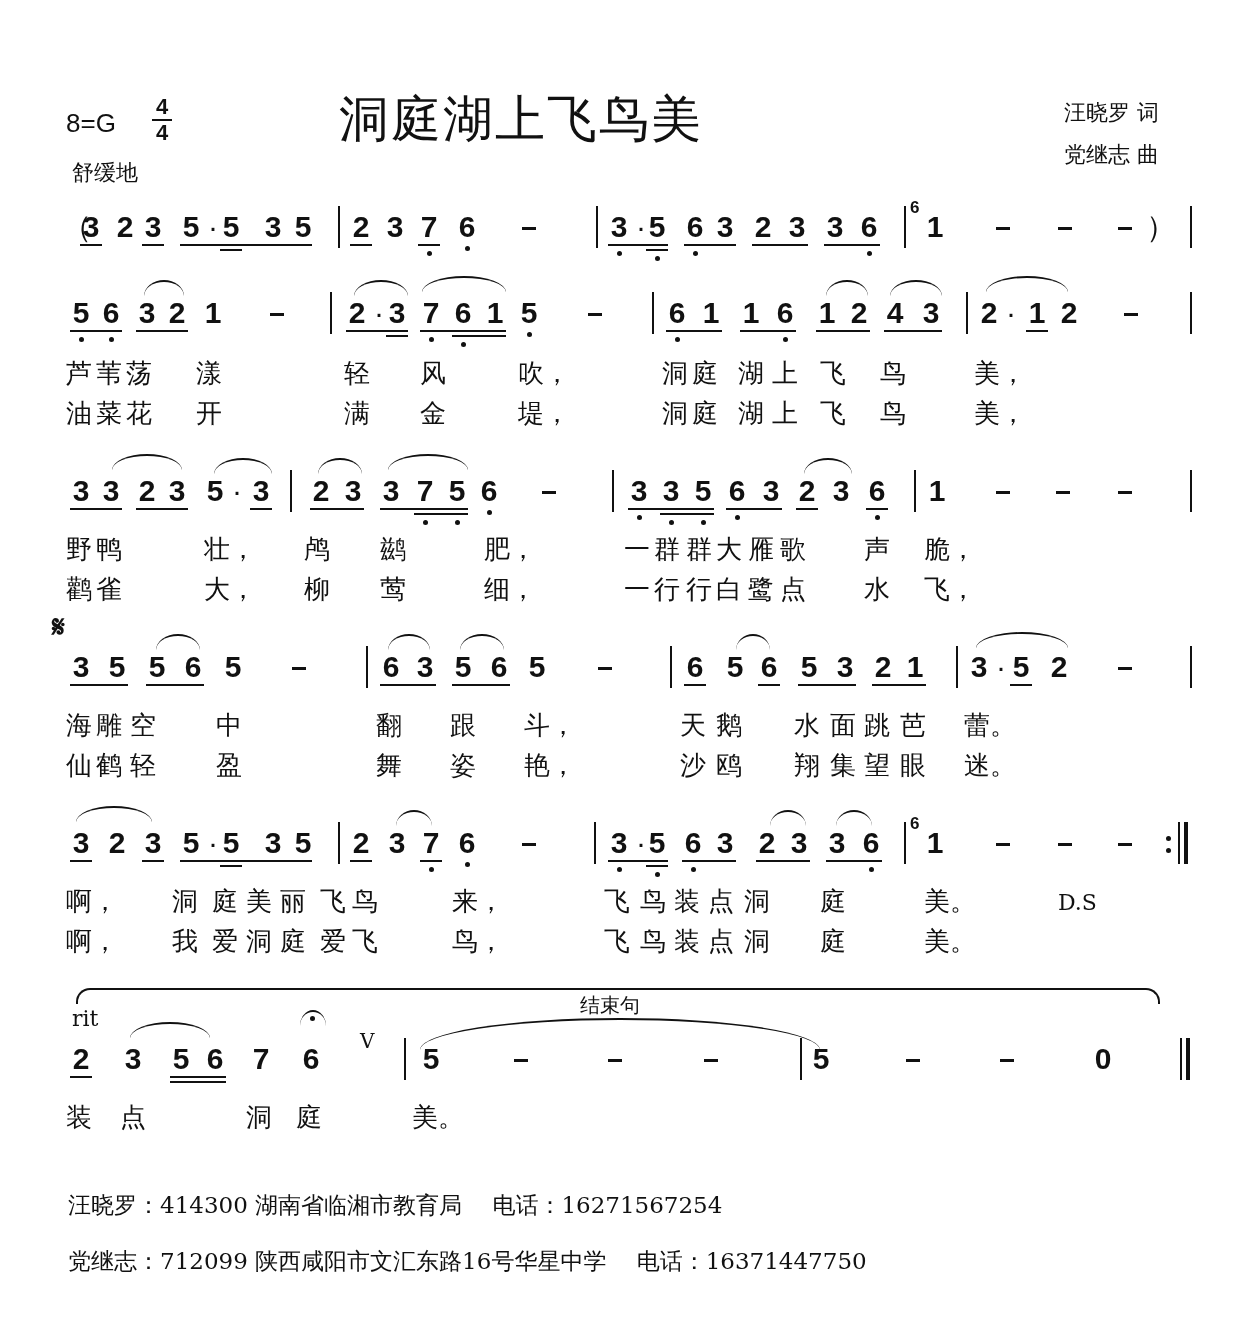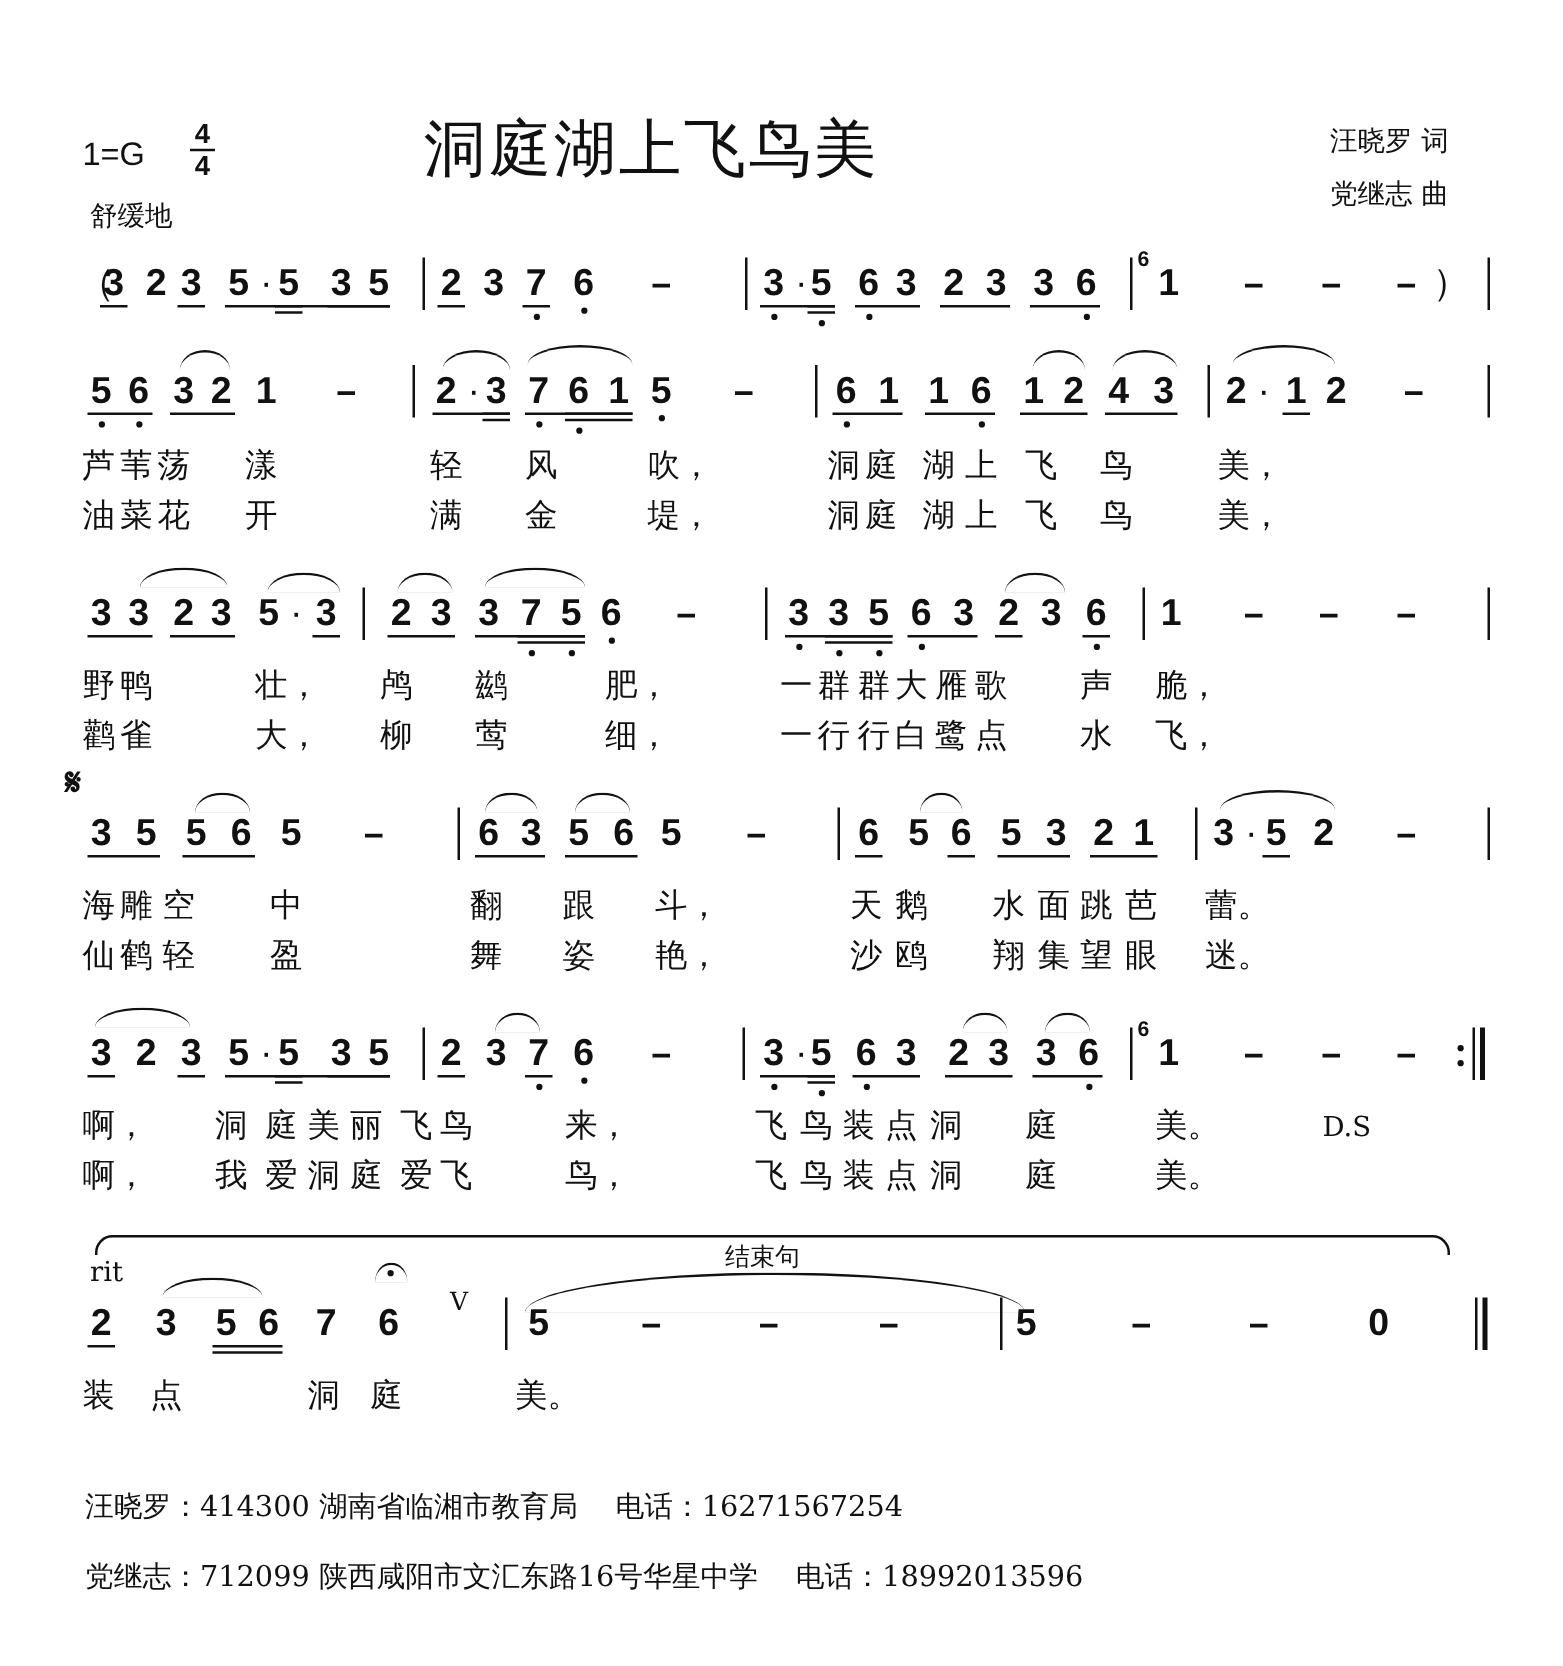--- a/index.html
+++ b/index.html
@@ -20,21 +20,21 @@
   .lyric{position:absolute;font-family:"DejaVu Serif","Liberation Serif",serif;font-size:26px;line-height:30px;}
   .slur{position:absolute;border-top:2px solid #111;border-radius:50% 50% 0 0 / 100% 100% 0 0;height:14px;}
   .small{position:absolute;font-family:"Liberation Sans",sans-serif;font-weight:bold;font-size:17px;}
   .serif{font-family:"DejaVu Serif","Liberation Serif",serif;}
   .footer{position:absolute;left:68px;font-family:"DejaVu Serif","Liberation Serif",serif;font-size:23px;}
 </style>
 </head>
 <body>
 
 <div class="abs title">洞庭湖上飞鸟美</div>
-<div class="abs key">1=G</div>
+<div class="abs key">8=G</div>
 <div class="abs timesig">
   <span>4</span>
   <span class="bar"></span>
   <span>4</span>
 </div>
 <div class="abs tempo">舒缓地</div>
 <div class="abs credit" style="left:1064px;top:98px;">汪晓罗 词</div>
 <div class="abs credit" style="left:1064px;top:140px;">党继志 曲</div>
 
 <div id="score">
@@ -451,13 +451,13 @@
     <div class="lyric" style="left: 296px; top: 1102px;">庭</div>
     <div class="lyric" style="left: 412px; top: 1102px;">美。</div>
   </div>
 
 <div class="abs" style="left:76px;top:988px;width:1080px;height:14px;border-top:2px solid #111;border-left:2px solid #111;border-right:2px solid #111;border-radius:14px 14px 0 0;"></div>
 <div class="abs" style="left:420px;top:1018px;width:400px;height:30px;border-top:2px solid #111;border-radius:50% 50% 0 0/100% 100% 0 0;"></div>
 <div class="abs" style="left:300px;top:1010px;width:26px;height:14px;border-top:2px solid #111;border-radius:50% 50% 0 0/100% 100% 0 0;"></div>
 <div class="abs" style="left:310px;top:1016px;width:5px;height:5px;border-radius:50%;background:#111;"></div>
 
 <div class="footer" style="top:1190px;">汪晓罗：414300 湖南省临湘市教育局　 电话：16271567254</div>
-<div class="footer" style="top:1246px;">党继志：712099 陕西咸阳市文汇东路16号华星中学　 电话：18992013596</div>
+<div class="footer" style="top:1246px;">党继志：712099 陕西咸阳市文汇东路16号华星中学　 电话：16371447750</div>
 
 </body></html>

